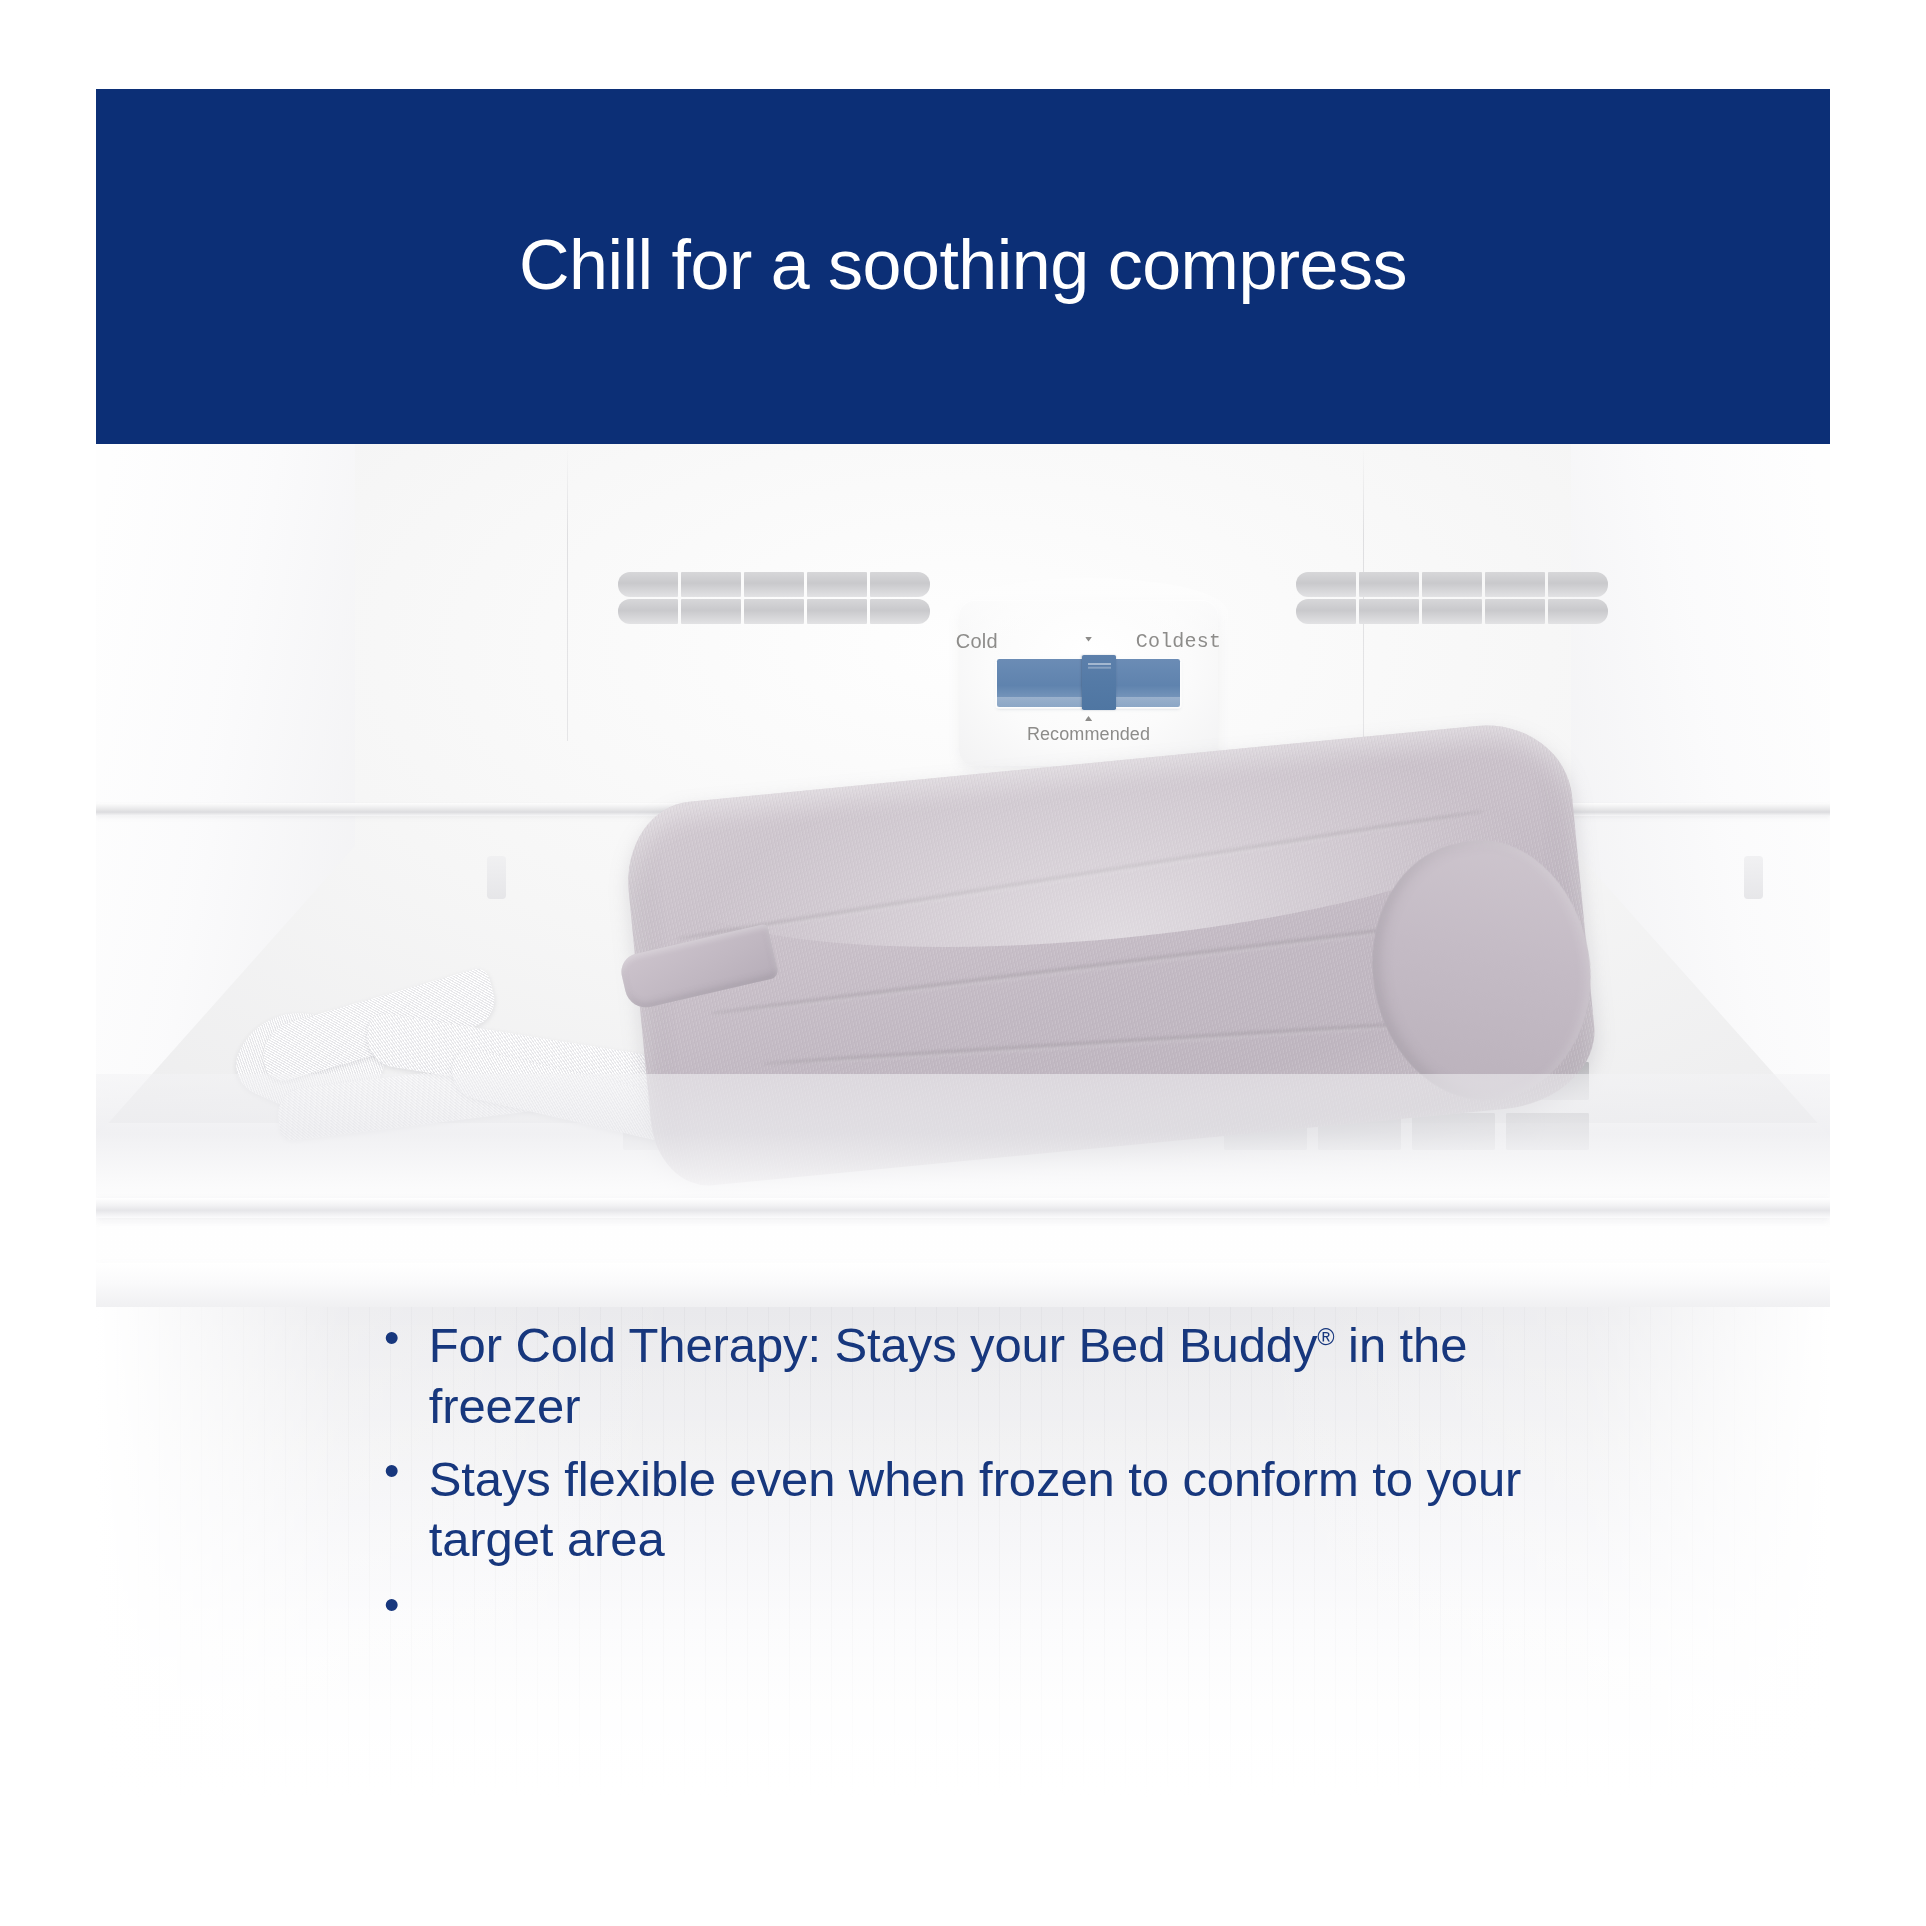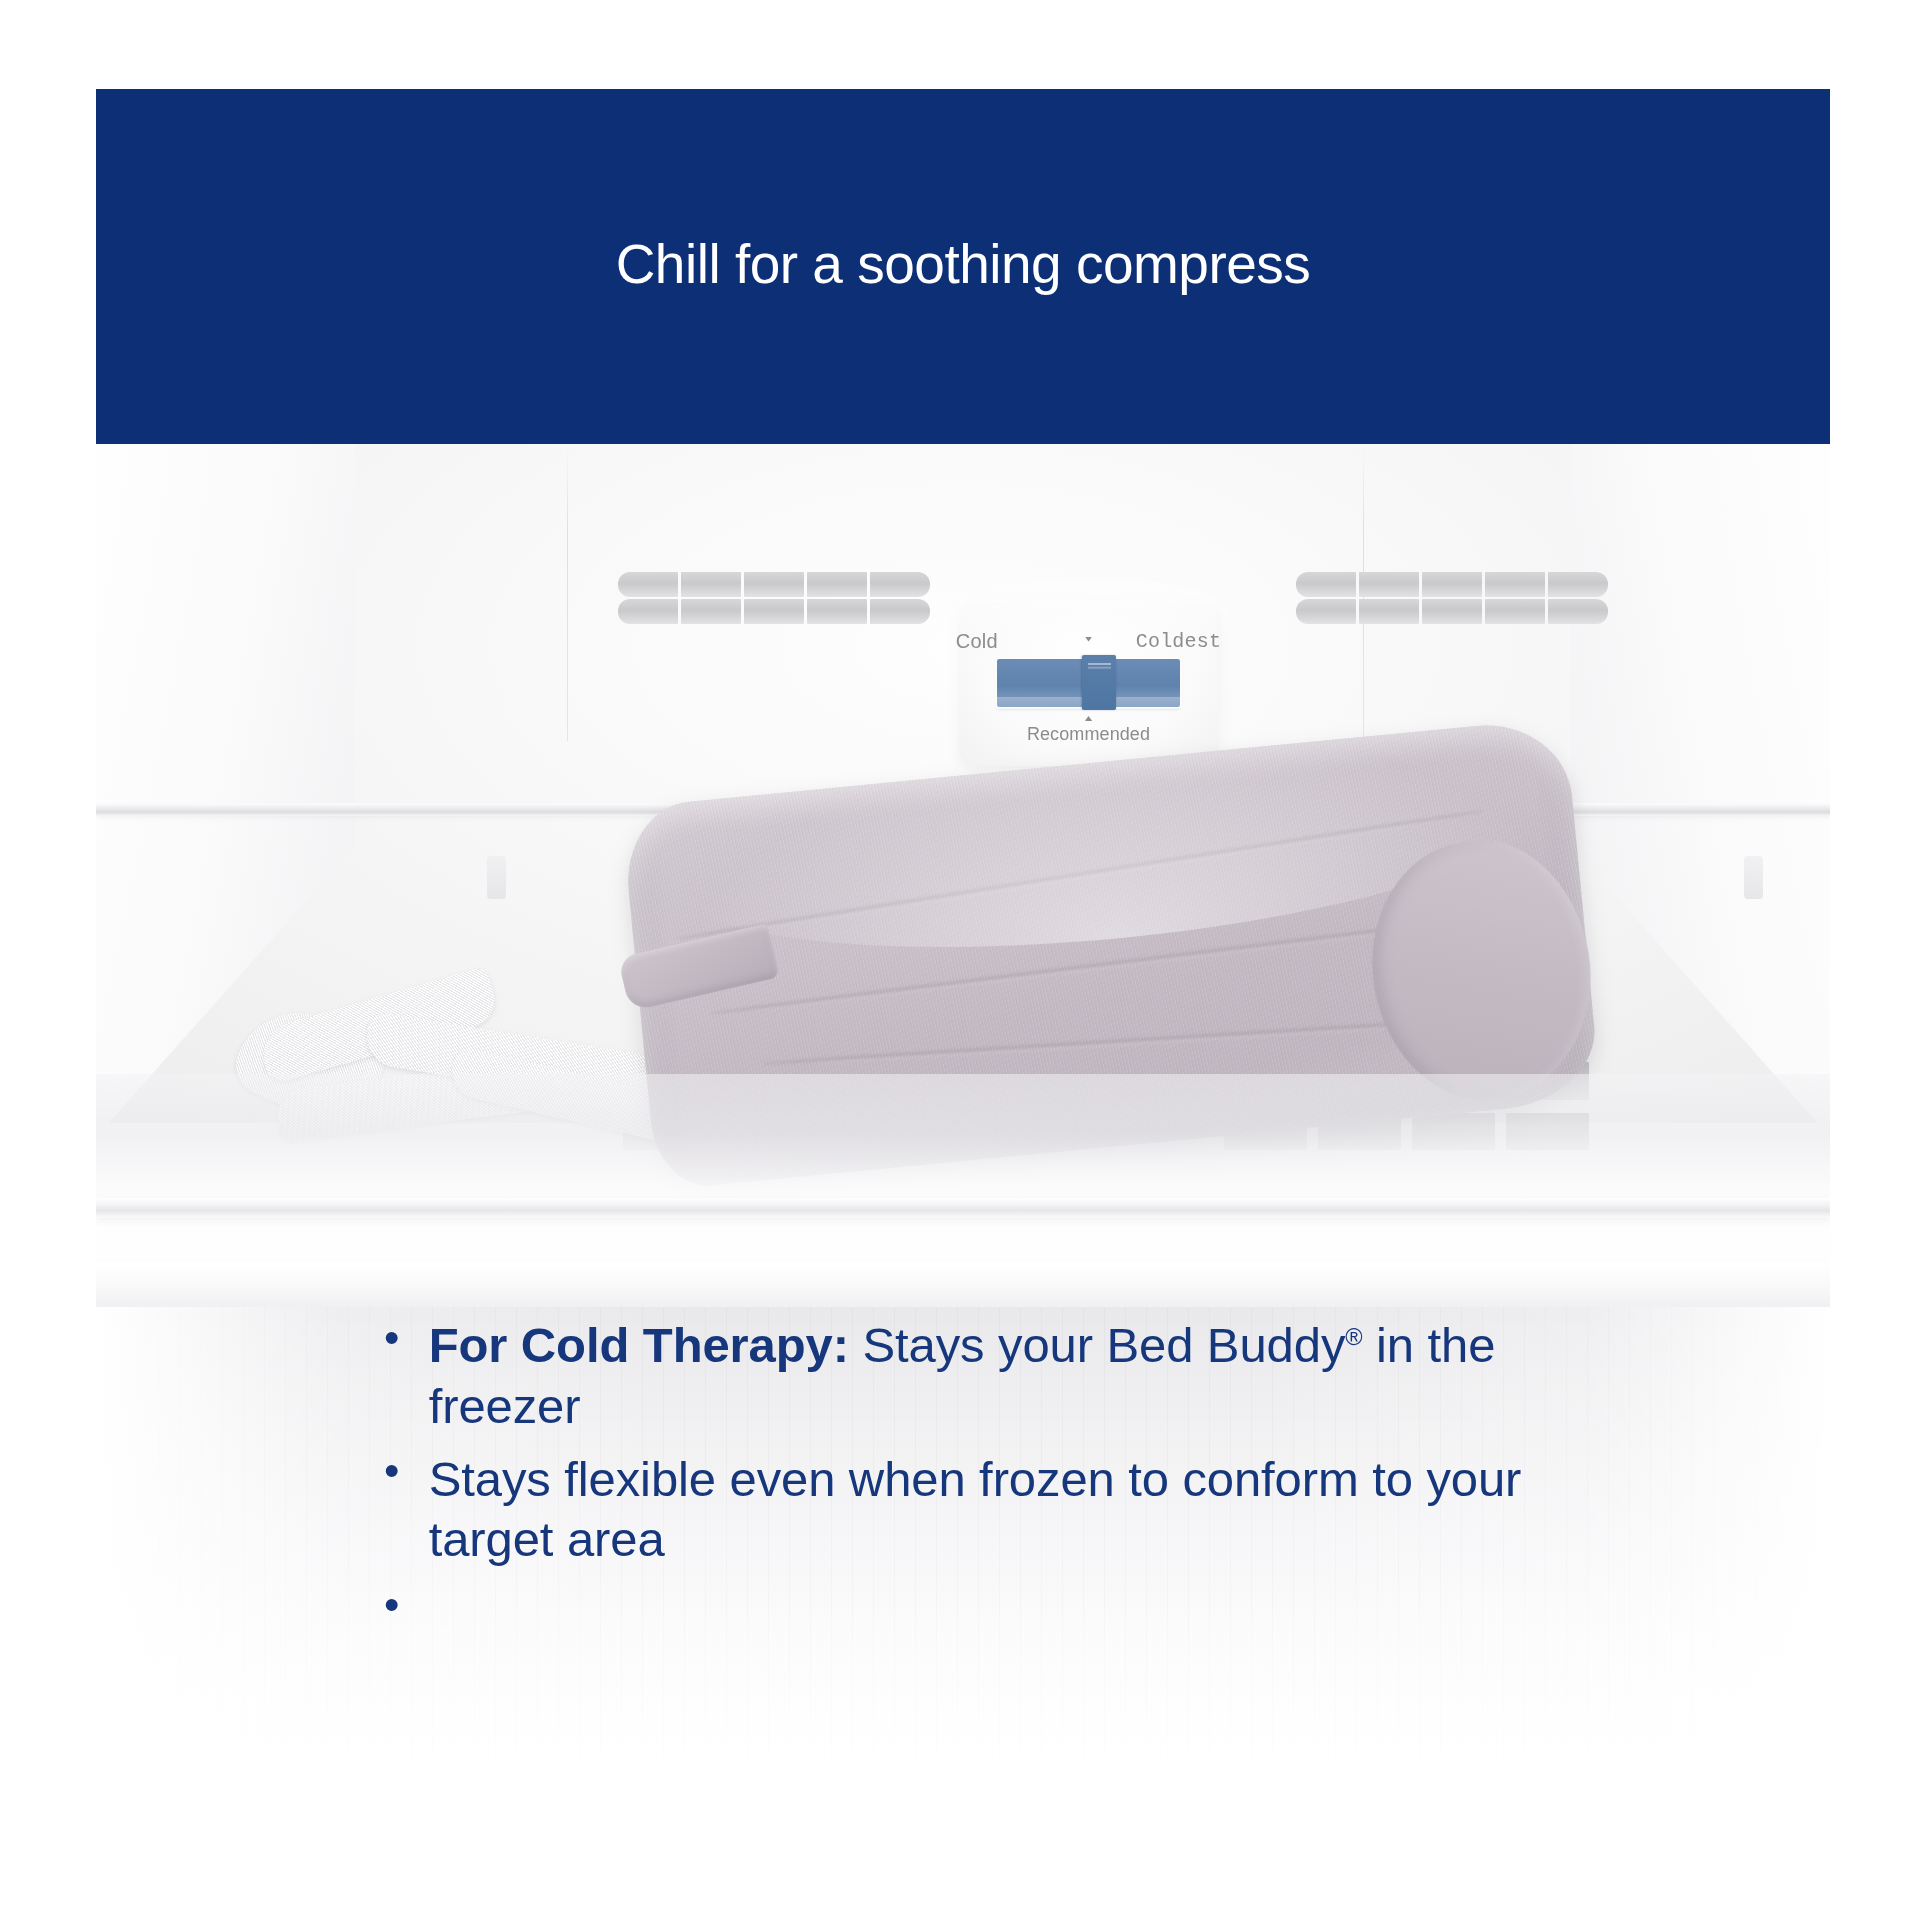--- a/index.html
+++ b/index.html
@@ -14,21 +14,21 @@
   .banner{
     position:absolute;
     left:96px; top:89px;
     width:1734px; height:355px;
     background:#0c2f76;
     display:flex; align-items:center; justify-content:center;
     z-index:40;
   }
   .banner-title{
     color:#ffffff;
-    font-size:55px;
+    font-size:70px;
     font-weight:400;
     letter-spacing:-0.5px;
     line-height:1;
     white-space:nowrap;
     text-align:center;
     margin-top:-3.7px;
   }
 
   
   .photo{
@@ -430,21 +430,21 @@
     color:#17377d;
     margin-right:29px;
     margin-top:2.8px;
   }
   .bullet-text{
     font-size:49px;
     line-height:1.24;
     font-weight:400;
     letter-spacing:-0.1px;
   }
-  .bullet-text b{ font-weight:700; }
+  .bullet-text b{ font-weight:400; }
   .bullet-text sup{
     font-size:.48em;
     vertical-align:super;
     line-height:0;
   }
 </style>
 </head>
 <body>
 
 <div class="photo">

